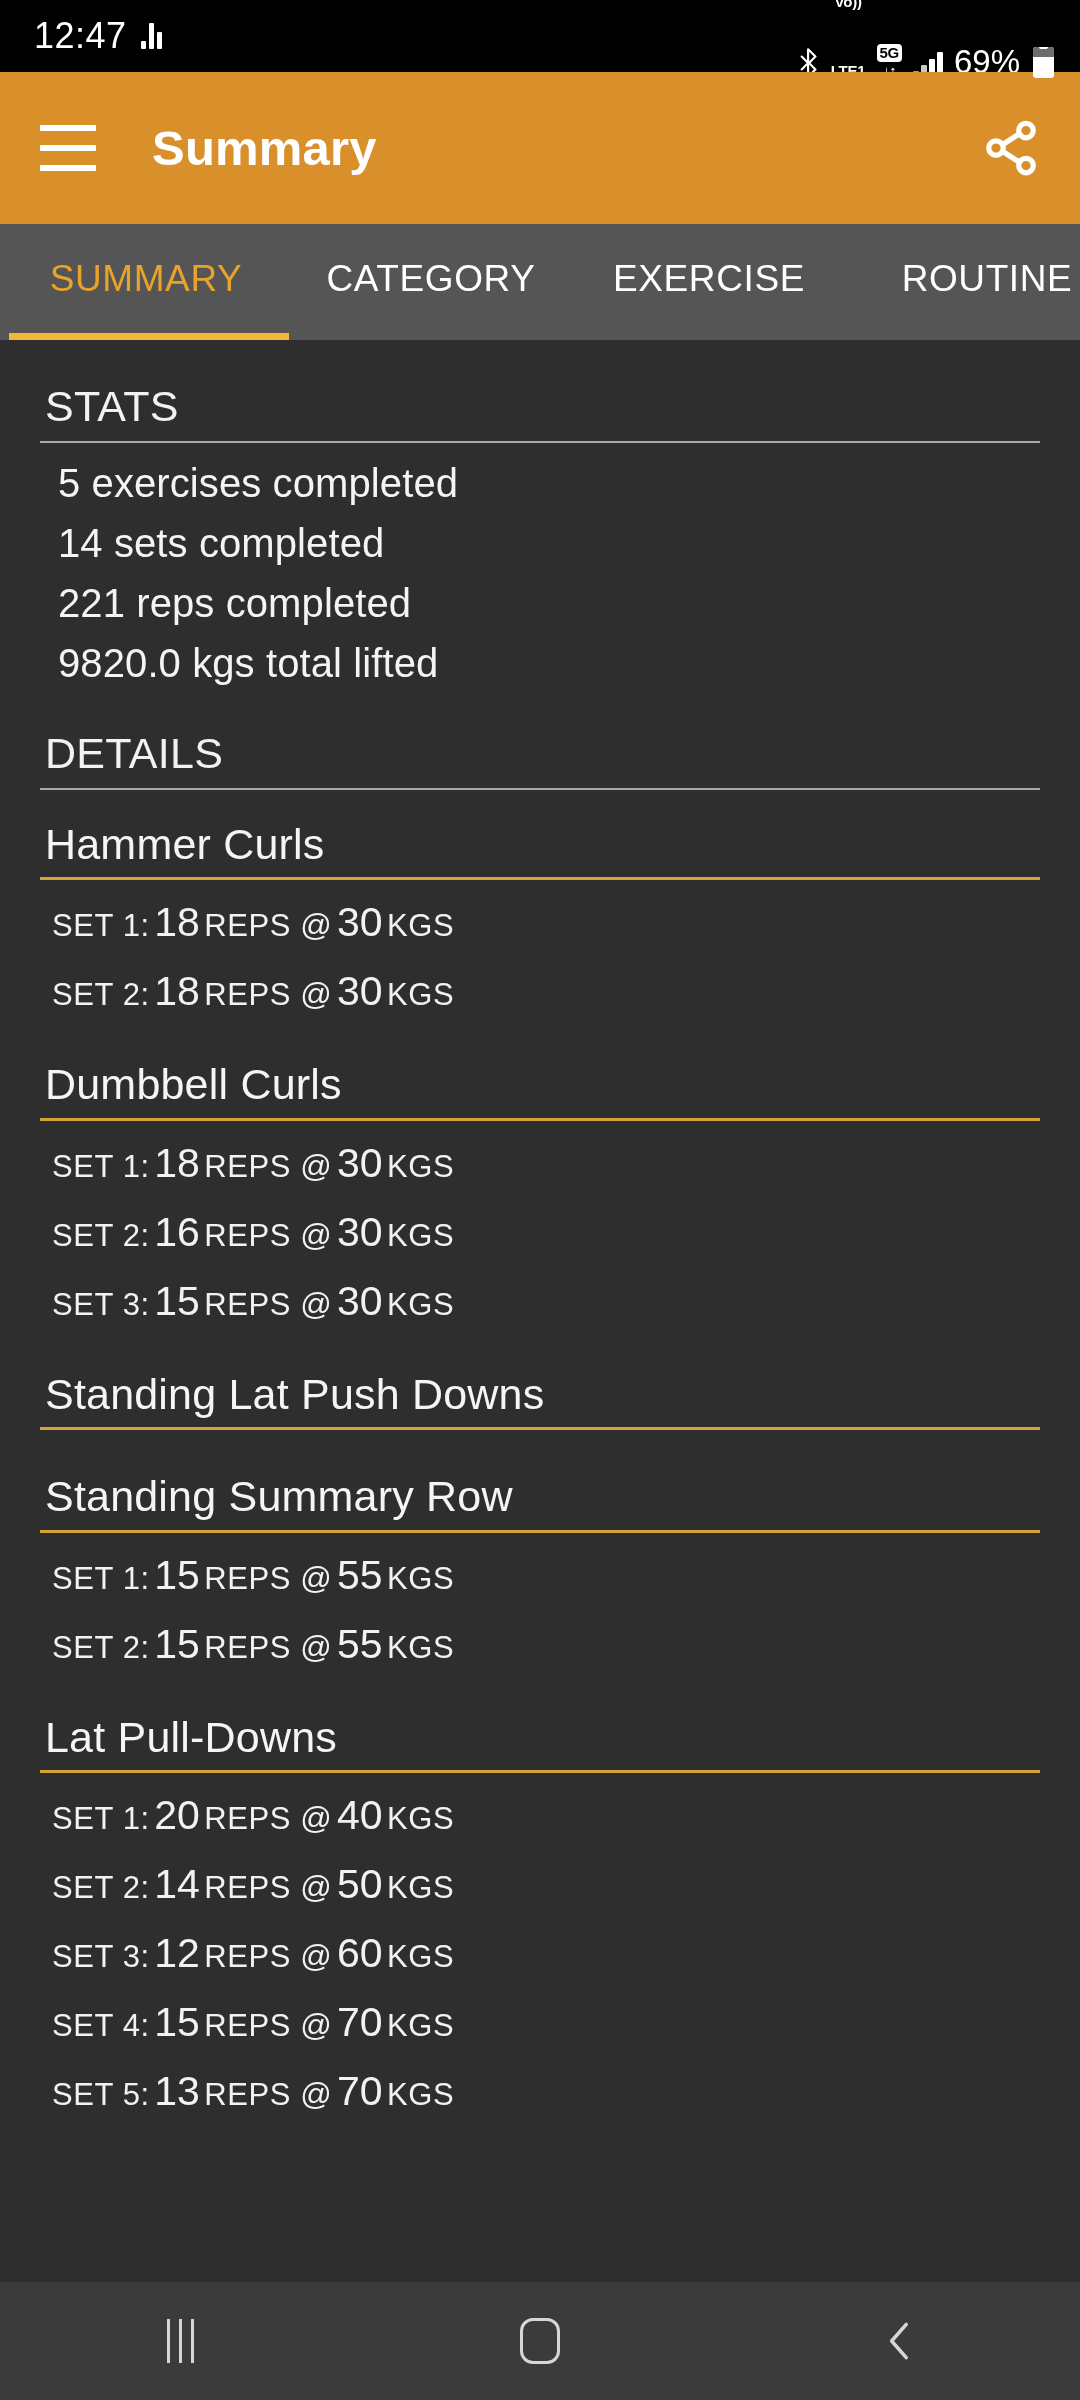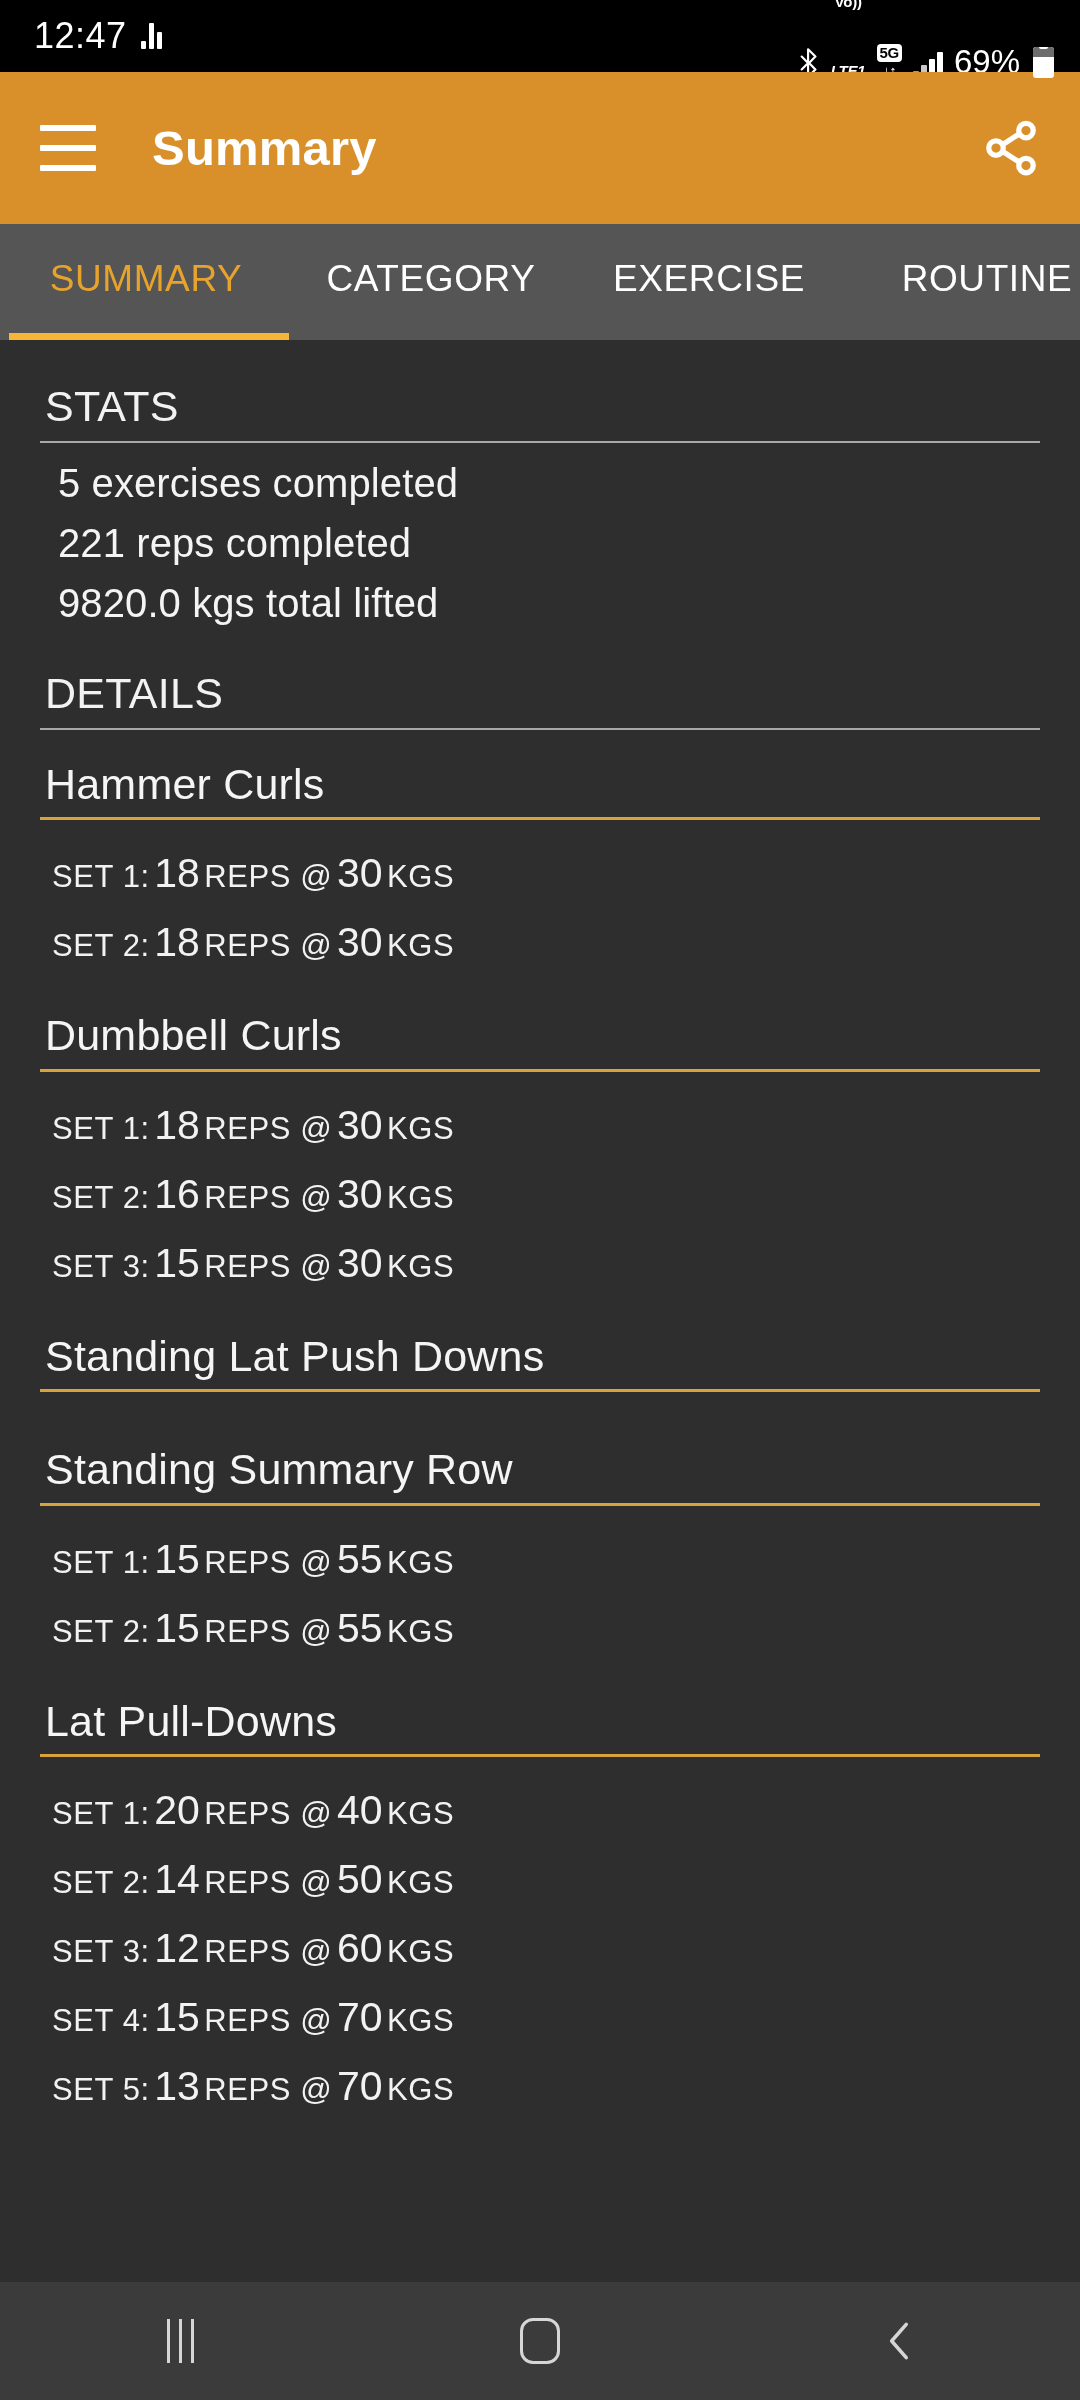--- a/index.html
+++ b/index.html
@@ -24,21 +24,21 @@
   .eq-icon i { display:block; width: 5px; background: #fff; border-radius: 1px; }
   .eq-icon i:nth-child(1){ height: 8px; margin-bottom: 0; }
   .eq-icon i:nth-child(2){ height: 26px; }
   .eq-icon i:nth-child(3){ height: 17px; }
   .bt-icon { width: 22px; height: 30px; }
   .volte {
     display: flex; flex-direction: column; align-items: center;
     line-height: 1; font-size: 15px; font-weight: 700; letter-spacing: -.2px; gap: 40px;
   }
   .volte .l1 { font-size: 15px; }
-  .volte .l2 { font-size: 15px; margin-top: 14px; font-style: italic; }
+  .volte .l2 { font-size: 15px; margin-top: 14px; }
   .fiveg-wrap { display:flex; flex-direction: column; align-items:center; line-height:1;justify-content:flex-end; }
   .fiveg {
     background: #fff; color: #000; font-size: 15px; font-weight: 700;
     border-radius: 4px; padding: 1px 3px 2px; letter-spacing: -.3px;
   }
   .updown { font-size: 15px; font-weight: 700; margin-top: 1px; letter-spacing: -1px; }
   .bars { display: flex; align-items: flex-end; gap: 2px; height: 26px; }
   .bars i { display:block; width: 6px; background:#fff; border-radius:1px; }
   .bars i:nth-child(1){ height: 7px; background:#9a9a9a;}
   .bars i:nth-child(2){ height: 13px; background:#c8c8c8;}
@@ -94,21 +94,21 @@
     color: #f4f4f4; font-size: 40px; line-height: 60px; letter-spacing: .1px;
   }
 
   .details-head { padding-top: 36px; }
 
   .exercise { margin-top: 30px; }
   .ex-name {
     color: #f5f5f5; font-size: 43px; font-weight: 400; letter-spacing: .2px; padding-left: 5px; line-height: 1.15;
   }
   .ex-rule { height: 3px; background: #d9a33c; margin-top: 8px; }
-  .set-list { padding: 23px 0 0 12px; }
+  .set-list { padding: 12px 0 0 12px; }
   .set-line { line-height: 60px; white-space: nowrap; color: #f2f2f2; }
   .s-sm { font-size: 31px; letter-spacing: .6px; }
   .s-lg { font-size: 41px; letter-spacing: 0; }
 
   
   .navbar {
     height: 118px; flex: 0 0 118px; background: #3b3b3b;
     display: flex; align-items: center; justify-content: space-around;
   }
   .nav-btn { width: 140px; height: 118px; display:flex; align-items:center; justify-content:center; cursor:pointer; }
@@ -183,20 +183,21 @@
     <div class="tab-indicator"></div>
   </div>
 
   <div class="content">
 
     <div>
       <div class="section-head">STATS</div>
       <div class="section-rule"></div>
       <div class="stat-list">
         <div class="stat-line">5 exercises completed</div>
+        <div class="stat-line">14 sets completed</div>
         <div class="stat-line">221 reps completed</div>
         <div class="stat-line">9820.0 kgs total lifted</div>
       </div>
     </div>
 
     <div>
       <div class="section-head details-head">DETAILS</div>
       <div class="section-rule"></div>
       <div id="exercise-container">
           <div class="exercise">

